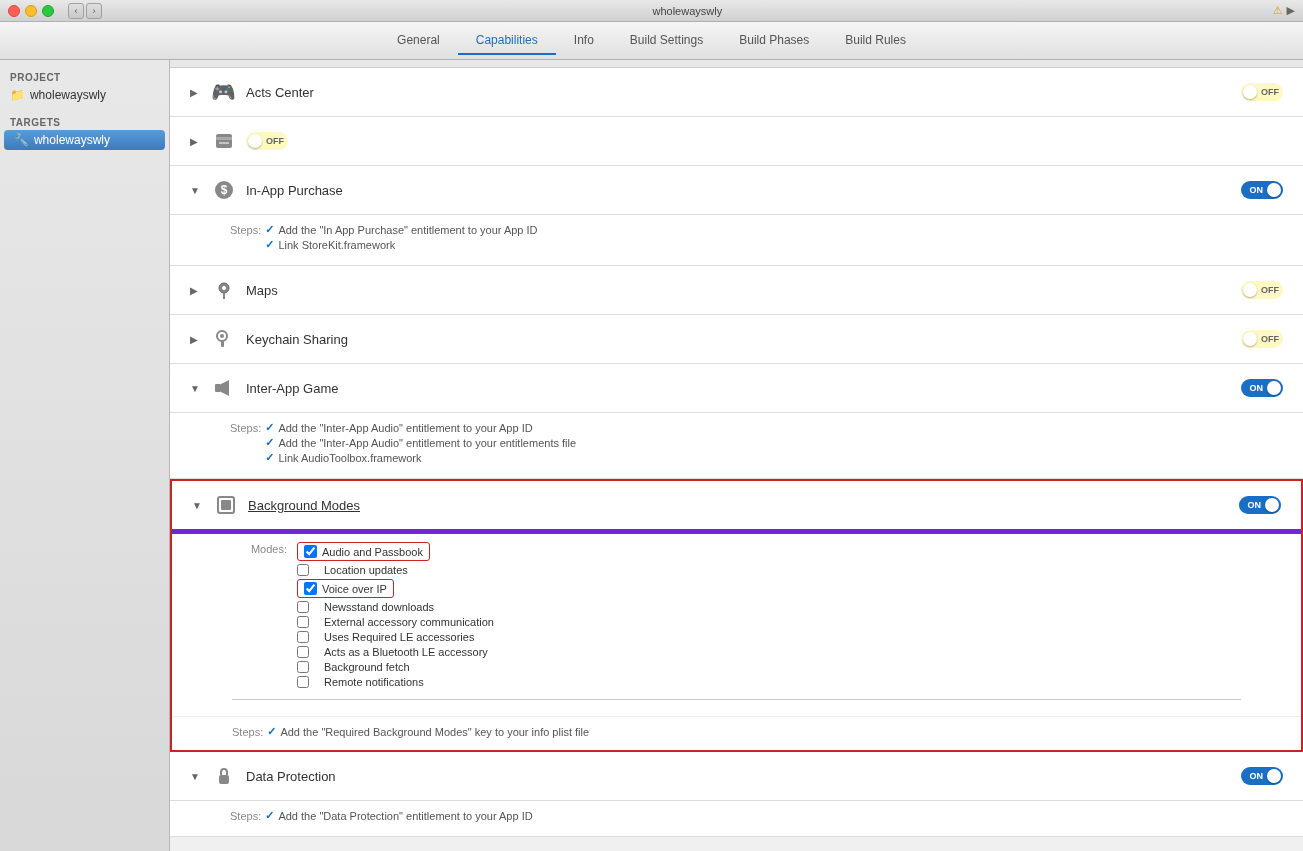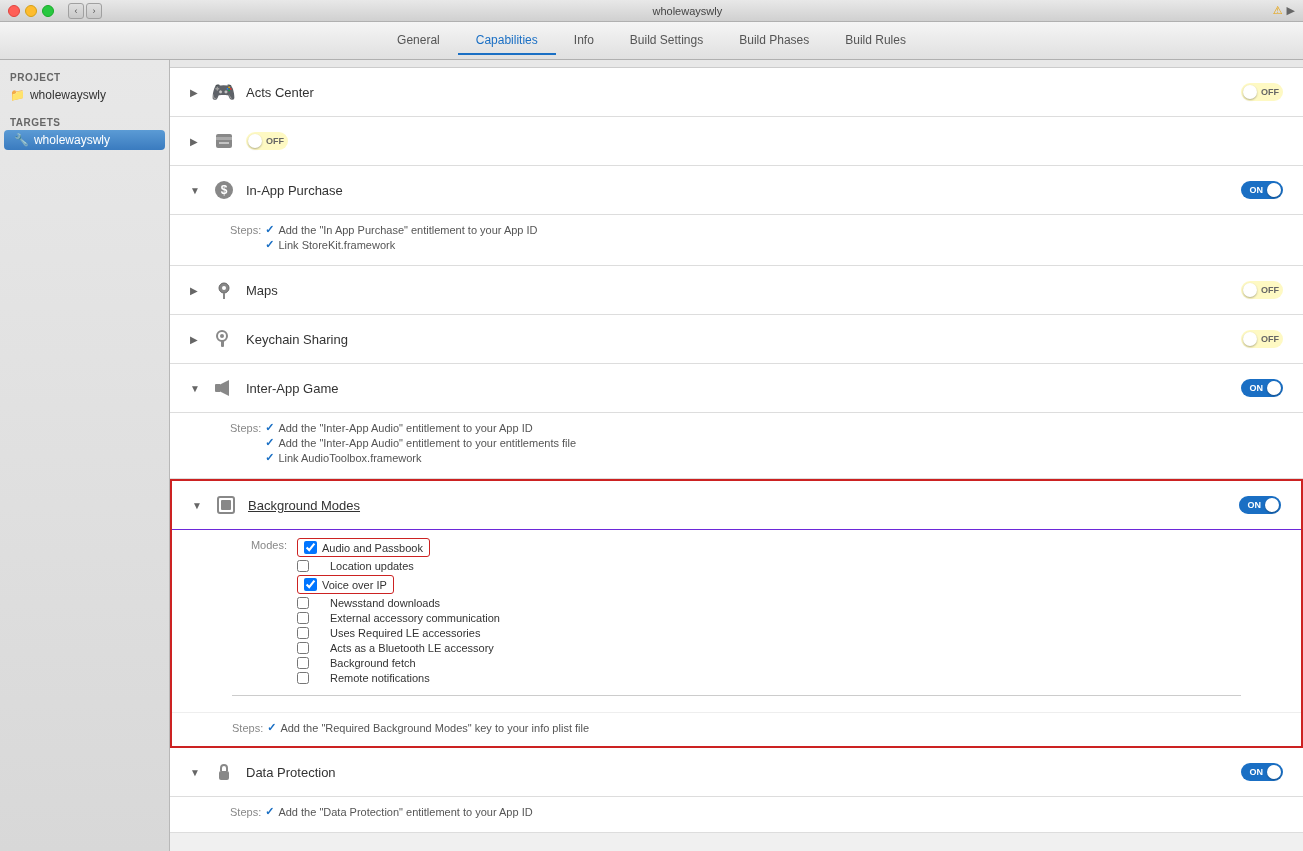--- a/index.html
+++ b/index.html
@@ -139,21 +139,21 @@
       border-bottom: 1px solid #ddd;
       padding: 8px 60px 12px;
     }
     .steps-row { display: flex; align-items: center; gap: 4px; font-size: 11px; color: #555; margin-bottom: 2px; }
     .steps-label { color: #888; }
     .check-mark { color: #1a6fc4; font-weight: bold; }
 
     .checkbox-item {
       display: flex;
       align-items: flex-start;
-      gap: 21px;
+      gap: 15px;
       font-size: 11px;
       color: #333;
       margin-bottom: 3px;
     }
     .checkbox-item input[type="checkbox"] { width: 12px; height: 12px; }
   </style>
 </head>
 <body>
 
 <div class="titlebar">
@@ -326,21 +326,21 @@
               <rect x="6" y="6" width="10" height="10" rx="1" fill="#888"></rect>
             </svg>
         </div>
         <span style="flex:1; font-size:13px; color:#333;text-decoration:underline;">Background Modes</span>
         <div class="toggle-switch toggle-on">
           <span class="toggle-label-on">ON</span>
           <div class="toggle-knob"></div>
         </div>
       </div>
 
-      <div style="background:white; padding: 8px 60px 10px; border-top: 1px solid #6d28d9;">
+      <div style="background:white; padding: 8px 60px 10px; border-top: 5px solid #6d28d9;">
         <div style="display:flex; align-items:flex-start; gap:6px; margin-bottom:4px;">
           <span style="color:#888; font-size:11px; min-width:55px; text-align:right; margin-right:4px; padding-top:1px;">Modes:</span>
           <div>
             
             <div style="border: 1.5px solid #cc2222; border-radius:3px; padding:2px 6px; display:inline-flex; align-items:center; gap:5px; margin-bottom:3px;">
               <input type="checkbox" checked="" style="">
               <span style="font-size:11px;">Audio and Passbook</span>
             </div>
             <br>
             

